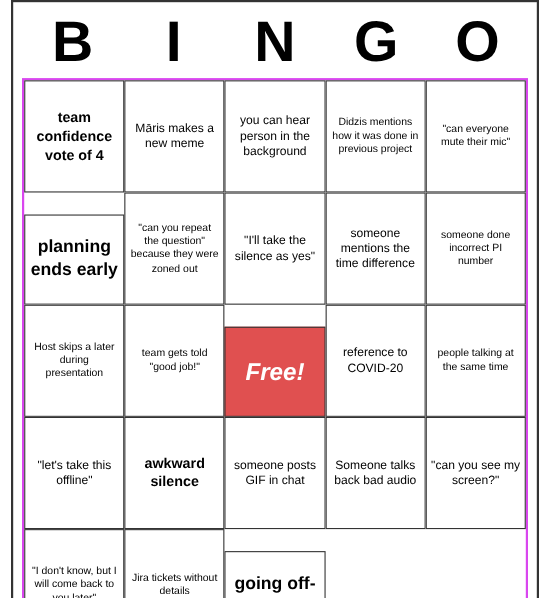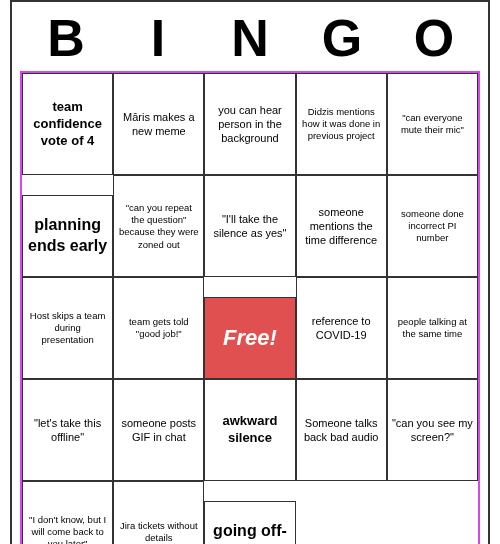--- a/index.html
+++ b/index.html
@@ -86,27 +86,27 @@
   <div class="bingo-cell medium-large">team confidence vote of 4</div>
       <div class="bingo-cell">Māris makes a new meme</div>
       <div class="bingo-cell">you can hear person in the background</div>
       <div class="bingo-cell small-text">Didzis mentions how it was done in previous project</div>
       <div class="bingo-cell small-text">"can everyone mute their mic"</div>
       <div class="bingo-cell large-text">planning ends early</div>
       <div class="bingo-cell small-text">"can you repeat the question" because they were zoned out</div>
       <div class="bingo-cell">"I'll take the silence as yes"</div>
       <div class="bingo-cell">someone mentions the time difference</div>
       <div class="bingo-cell small-text">someone done incorrect PI number</div>
-      <div class="bingo-cell small-text">Host skips a team during presentation</div>
+      <div class="bingo-cell small-text">Host skips a later during presentation</div>
       <div class="bingo-cell small-text">team gets told "good job!"</div>
       <div class="bingo-cell free">Free!</div>
-      <div class="bingo-cell">reference to COVID-19</div>
+      <div class="bingo-cell">reference to COVID-20</div>
       <div class="bingo-cell small-text">people talking at the same time</div>
       <div class="bingo-cell">"let's take this offline"</div>
+      <div class="bingo-cell medium-large">awkward silence</div>
       <div class="bingo-cell">someone posts GIF in chat</div>
-      <div class="bingo-cell medium-large">awkward silence</div>
       <div class="bingo-cell">Someone talks back bad audio</div>
       <div class="bingo-cell">"can you see my screen?"</div>
       <div class="bingo-cell small-text">"I don't know, but I will come back to you later"</div>
       <div class="bingo-cell small-text">Jira tickets without details</div>
       <div class="bingo-cell large-text">going off-topic</div>
     </div>
 </div>
 
 </body></html>

